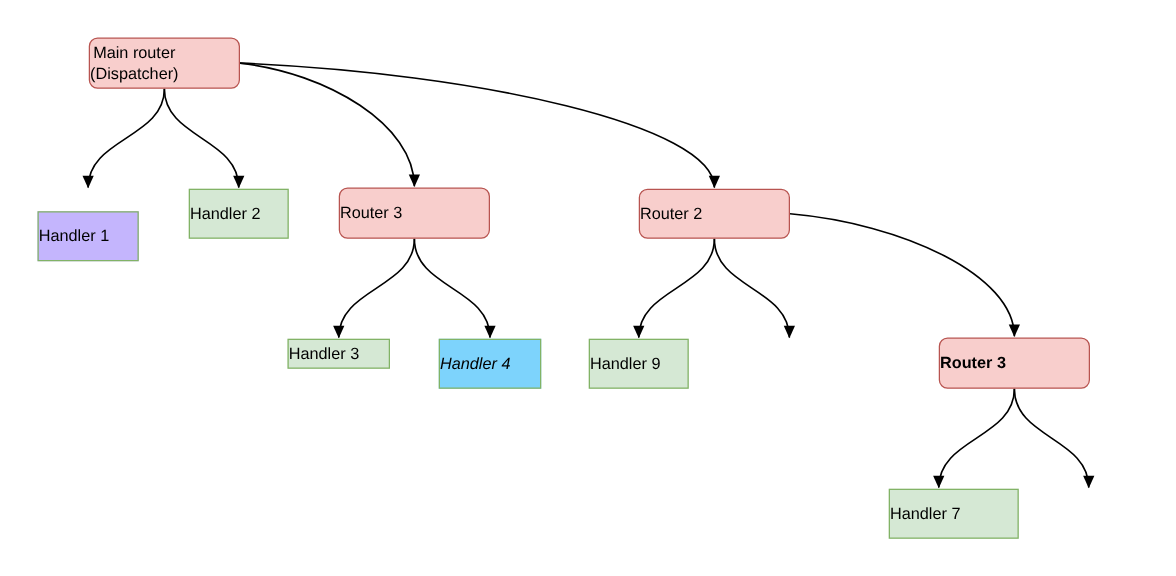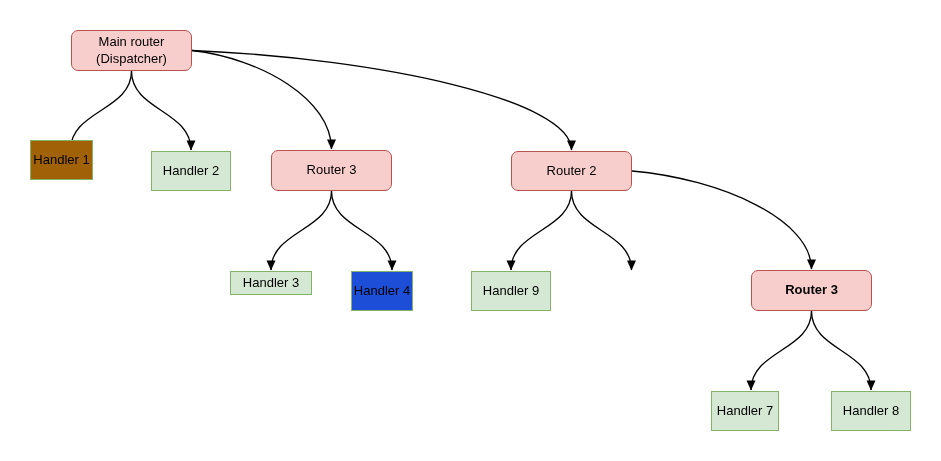--- a/index.html
+++ b/index.html
@@ -23,21 +23,20 @@
     top: 0;
     width: 100%;
     height: 100%;
     pointer-events: none;
   }
   .node {
     position: absolute;
     box-sizing: border-box;
     display: flex;
     align-items: center;
-    justify-content: center;
     text-align: center;
     line-height: 1.3;
   }
   .node.router {
     border-radius: 7px;
   }
   .node .label {
     white-space: pre-line;
     pointer-events: none;
   }
@@ -62,43 +61,40 @@
       <path d="M 571.5 191 C 571.5 230.5, 631.5 230.5, 631.5 270" fill="none" stroke="#000000" stroke-width="1.3" marker-end="url(#arrowhead)"></path>
       <path d="M 632 171 C 721.75 178.84, 811.5 220, 811.5 269" fill="none" stroke="#000000" stroke-width="1.3" marker-end="url(#arrowhead)"></path>
       <path d="M 811.5 311 C 811.5 350.5, 751 350.5, 751 390" fill="none" stroke="#000000" stroke-width="1.3" marker-end="url(#arrowhead)"></path>
       <path d="M 811.5 311 C 811.5 350.5, 871 350.5, 871 390" fill="none" stroke="#000000" stroke-width="1.3" marker-end="url(#arrowhead)"></path>
     </svg>
 
   <div class="node router" style="left: 71px; top: 30px; width: 121px; height: 41px; background: rgb(248, 206, 204); border: 1.3px solid rgb(184, 84, 80);">
       <span class="label">Main router
 (Dispatcher)</span>
     </div>
-  <div class="node handler" style="left: 30px; top: 140px; width: 63px; height: 40px; background: #a16207; border: 1.3px solid rgb(130, 179, 102);">
+  <div class="node handler" style="left: 30px; top: 169px; width: 81px; height: 40px; background: #c4b5fd; border: 1.3px solid rgb(130, 179, 102);">
       <span class="label">Handler 1</span>
     </div>
   <div class="node handler" style="left: 151px; top: 151px; width: 80px; height: 40px; background: rgb(213, 232, 212); border: 1.3px solid rgb(130, 179, 102);">
       <span class="label">Handler 2</span>
     </div>
   <div class="node router" style="left: 271px; top: 150px; width: 121px; height: 41px; background: rgb(248, 206, 204); border: 1.3px solid rgb(184, 84, 80);">
       <span class="label">Router 3</span>
     </div>
   <div class="node router" style="left: 511px; top: 151px; width: 121px; height: 40px; background: rgb(248, 206, 204); border: 1.3px solid rgb(184, 84, 80);">
       <span class="label">Router 2</span>
     </div>
   <div class="node handler" style="left: 230px; top: 271px; width: 82px; height: 24px; background: rgb(213, 232, 212); border: 1.3px solid rgb(130, 179, 102);">
       <span class="label">Handler 3</span>
     </div>
-  <div class="node handler" style="left: 351px; top: 271px; width: 62px; height: 40px; background: #1d4ed8; border: 1.3px solid rgb(130, 179, 102);">
+  <div class="node handler" style="left: 351px; top: 271px; width: 82px; height: 40px; background: #7dd3fc; border: 1.3px solid rgb(130, 179, 102); font-style: italic;">
       <span class="label">Handler 4</span>
     </div>
   <div class="node handler" style="left: 471px; top: 271px; width: 80px; height: 40px; background: rgb(213, 232, 212); border: 1.3px solid rgb(130, 179, 102);">
       <span class="label">Handler 9</span>
     </div>
   <div class="node router" style="left: 751px; top: 270px; width: 121px; height: 41px; background: rgb(248, 206, 204); border: 1.3px solid rgb(184, 84, 80); font-weight: bold;">
       <span class="label">Router 3</span>
     </div>
-  <div class="node handler" style="left: 711px; top: 391px; width: 68px; height: 40px; background: rgb(213, 232, 212); border: 1.3px solid rgb(130, 179, 102);">
+  <div class="node handler" style="left: 711px; top: 391px; width: 104px; height: 40px; background: rgb(213, 232, 212); border: 1.3px solid rgb(130, 179, 102);">
       <span class="label">Handler 7</span>
-    </div>
-  <div class="node handler" style="left: 831px; top: 391px; width: 80px; height: 40px; background: rgb(213, 232, 212); border: 1.3px solid rgb(130, 179, 102);">
-      <span class="label">Handler 8</span>
     </div>
 </div>
 
 </body></html>

